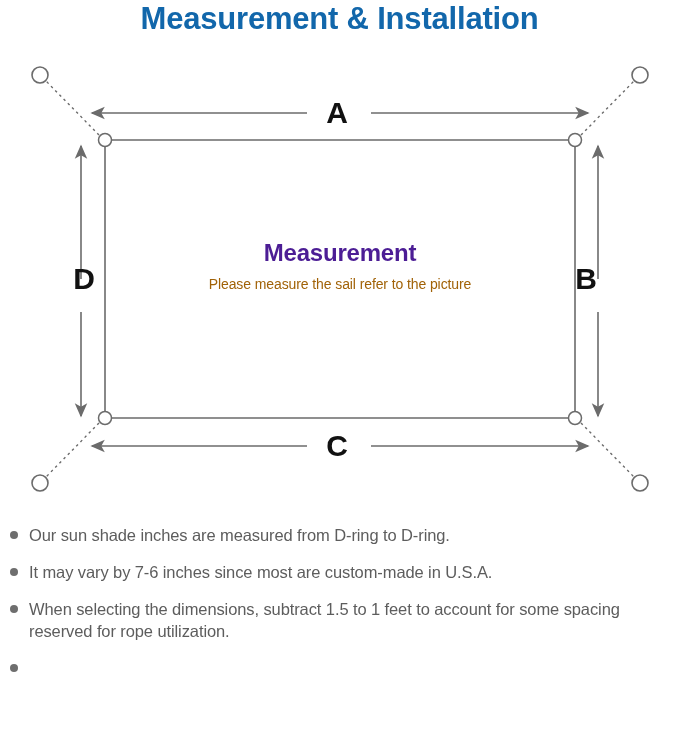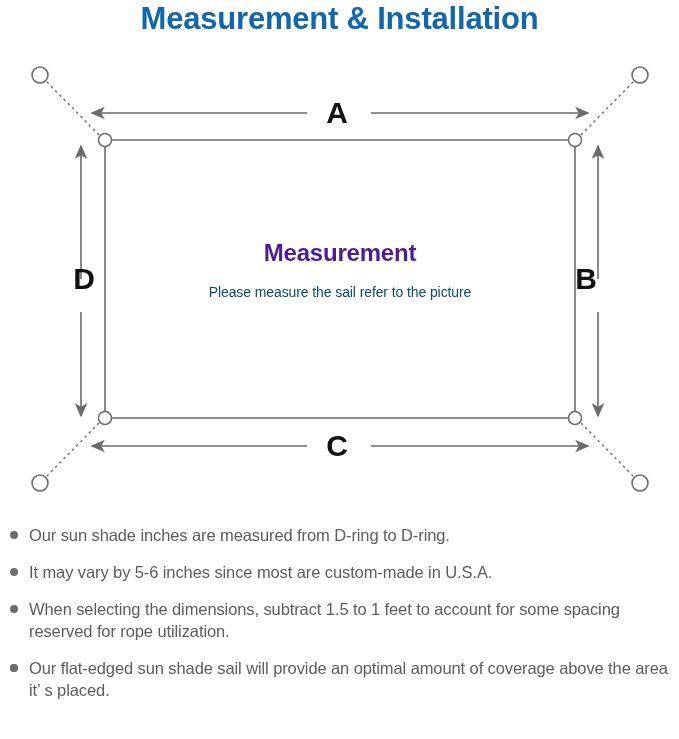--- a/index.html
+++ b/index.html
@@ -70,23 +70,23 @@
     text-align: center;
   }
   .center-title {
     font-size: 24px;
     font-weight: bold;
     color: #4c1d95;
     line-height: 30px;
     letter-spacing: -0.2px;
   }
   .center-sub {
-    margin-top: 14px;
+    margin-top: 6px;
     font-size: 14px;
-    color: #0c4a6e;
+    color: #a16207;
     line-height: 20px;
     letter-spacing: -0.1px;
   }
 
   
   .notes {
     position: absolute;
     left: 0;
     top: 524px;
     width: 679px;
@@ -168,28 +168,24 @@
     </div>
   </div>
 
   <div class="notes">
     <div class="note">
       <span class="bullet"></span>
       <span>Our sun shade inches are measured from D-ring to D-ring.</span>
     </div>
     <div class="note">
       <span class="bullet"></span>
-      <span>It may vary by 5-6 inches since most are custom-made in U.S.A.</span>
+      <span>It may vary by 7-6 inches since most are custom-made in U.S.A.</span>
     </div>
     <div class="note">
       <span class="bullet"></span>
       <span>When selecting the dimensions, subtract 1.5 to 1 feet to account for some spacing reserved for rope utilization.</span>
     </div>
     <div class="note">
       <span class="bullet"></span>
     </div>
-    <div class="note">
-      <span class="bullet"></span>
-      <span>Our flat-edged sun shade sail will provide an optimal amount of coverage above the area it’ s placed.</span>
-    </div>
   </div>
 
 </div>
 
 </body></html>

